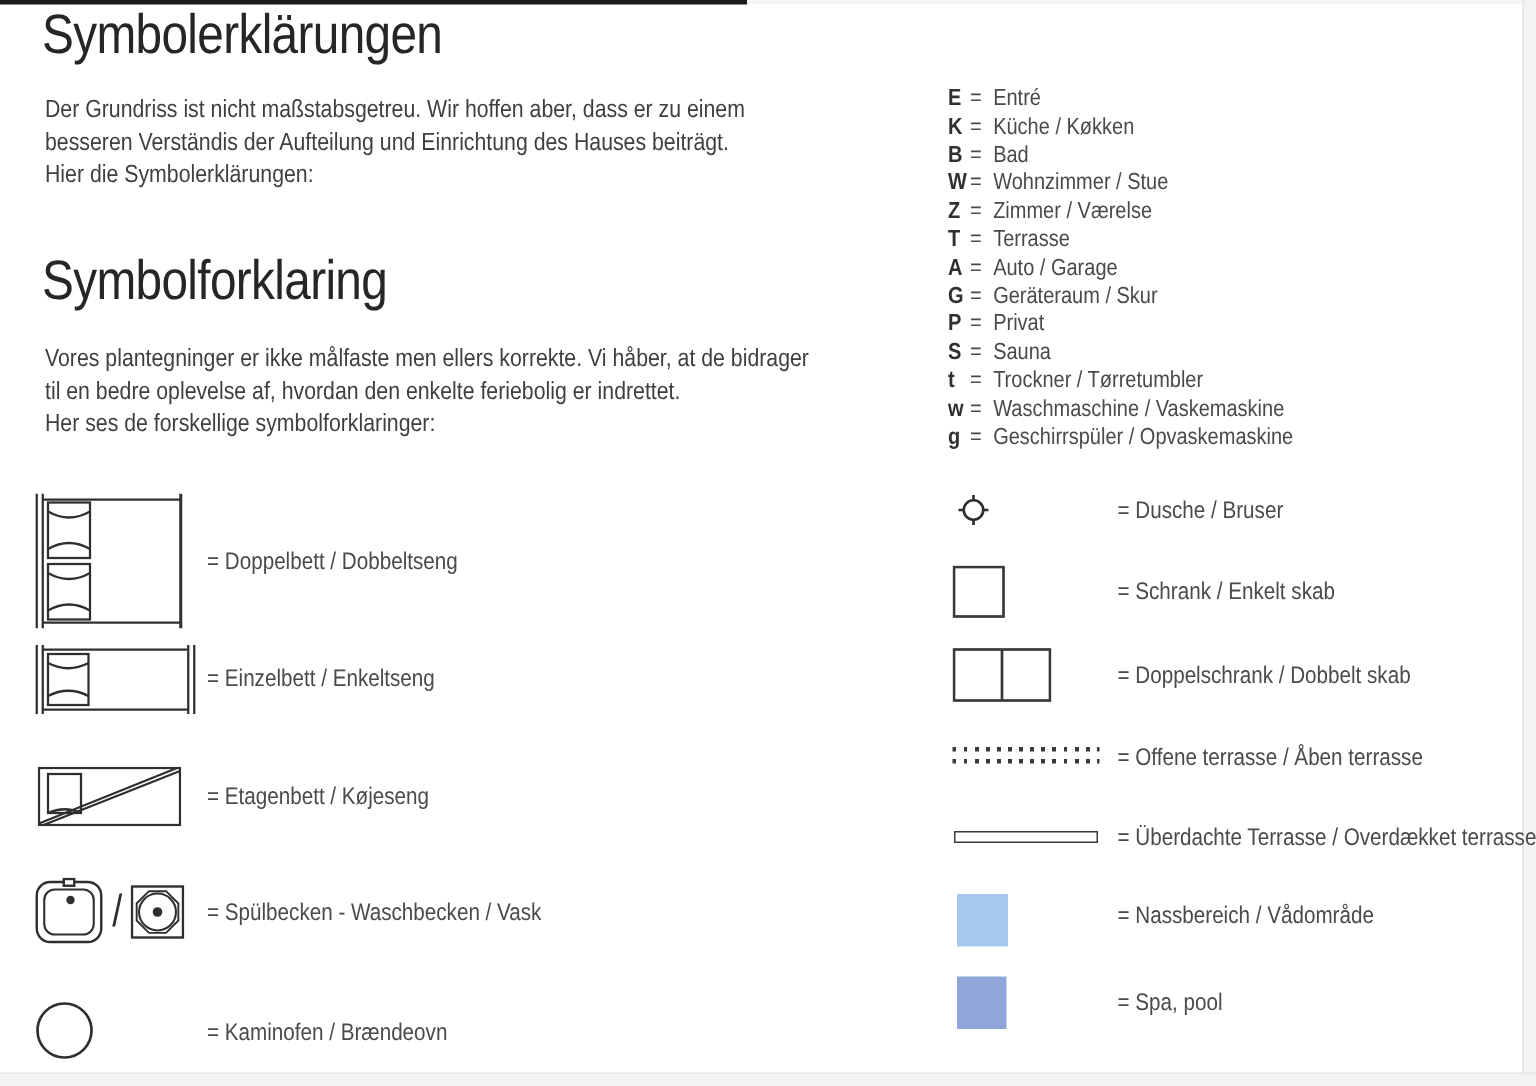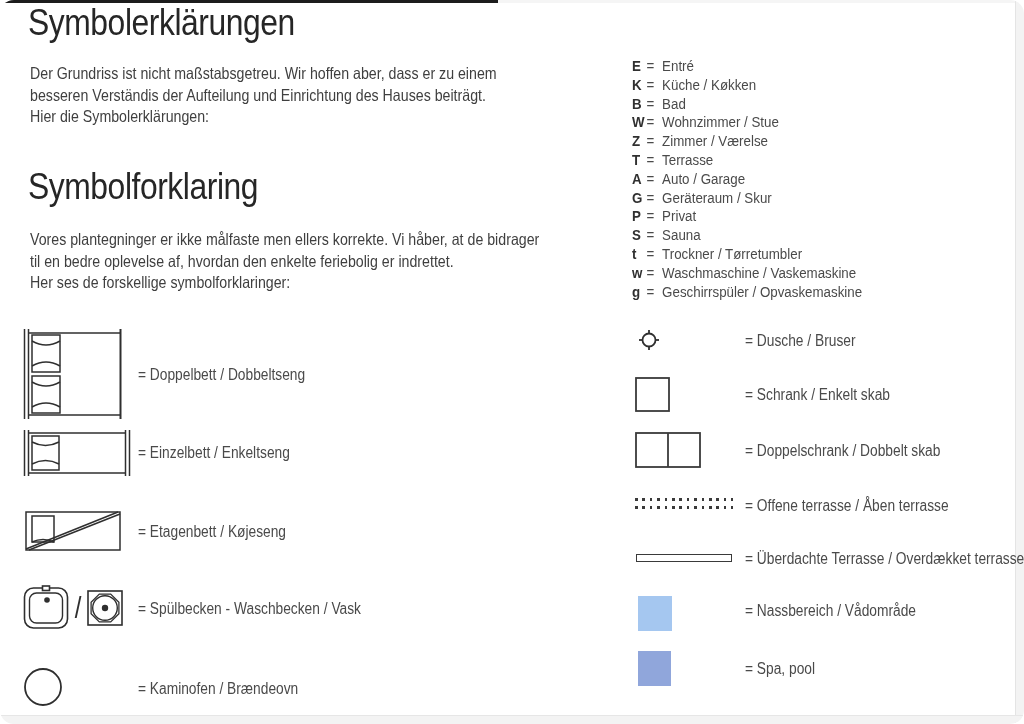--- a/index.html
+++ b/index.html
@@ -1,18 +1,18 @@
 <!DOCTYPE html>
 <html><head>
 <meta charset="utf-8">
 <style>
   html,body{margin:0;padding:0;background:#ffffff;}
   #page{
     position:relative;width:1024px;height:724px;background:#ffffff;overflow:hidden;
-    font-family:"Liberation Sans","DejaVu Sans",sans-serif;color:#424242;border-radius:14px;
+    font-family:"Liberation Sans","DejaVu Sans",sans-serif;color:#424242;
   }
   .cond{transform:scaleX(0.86);transform-origin:0 0;}
   .title{
     position:absolute;margin:0;font-size:37px;font-weight:400;color:#262626;
     letter-spacing:-0.5px;white-space:nowrap;
   }
   .para{
     position:absolute;font-size:16.5px;line-height:21.5px;color:#3f3f3f;white-space:nowrap;
   }
   

